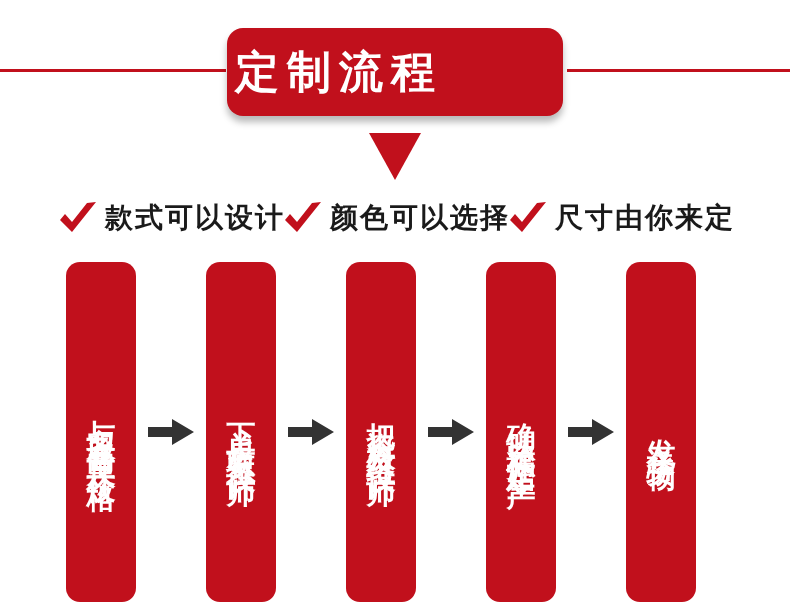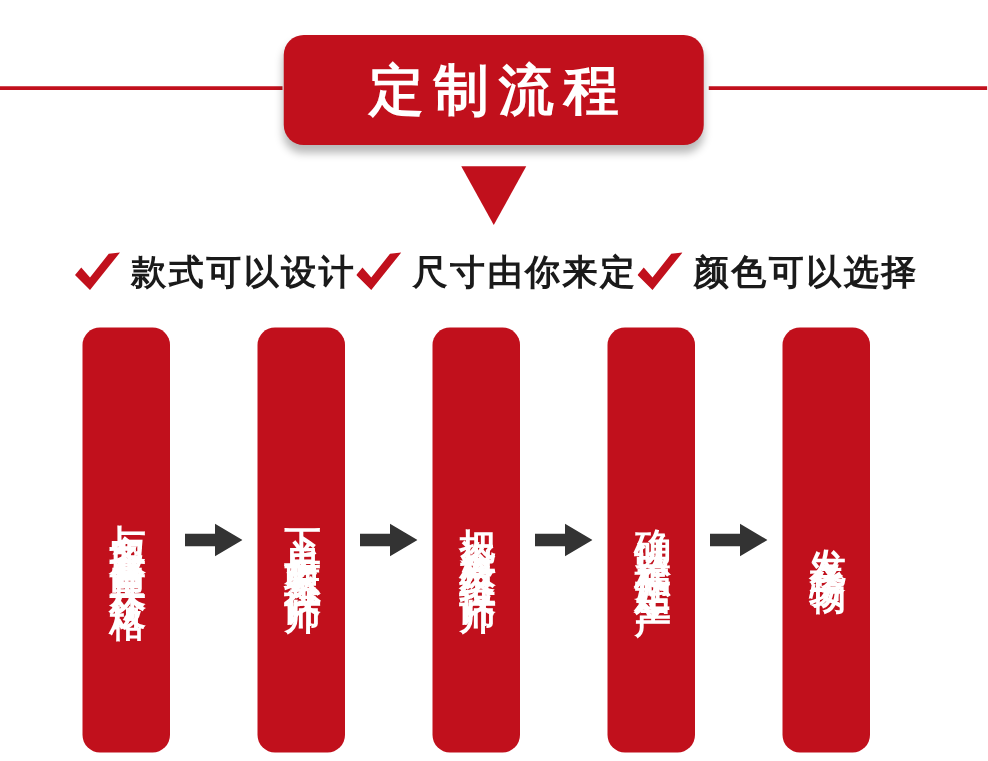--- a/index.html
+++ b/index.html
@@ -30,21 +30,21 @@
     position: absolute;
     left: 50%;
     transform: translateX(-50%);
     top: 0;
     width: 336px;
     height: 88px;
     background: var(--accent);
     border-radius: 16px;
     display: flex;
     align-items: center;
-    justify-content: center;
+    justify-content: flex-start;
     box-shadow: 0 6px 7px rgba(0,0,0,0.28);
   }
   .banner-title {
     color: #ffffff;
     font-size: 44px;
     font-weight: bold;
     letter-spacing: 8px;
     text-indent: 8px; 
     white-space: nowrap;
   }
@@ -150,29 +150,29 @@
           </svg>
       </span>
       <span class="feature-label">款式可以设计</span>
     </div>
     <div class="feature">
       <span class="check">
         <svg viewBox="0 0 36 36">
             <polygon points="0,20 12,32 36,2 27,3 12,22 5,14" fill="currentColor"></polygon>
           </svg>
       </span>
-      <span class="feature-label">尺寸由你来定</span>
+      <span class="feature-label">颜色可以选择</span>
     </div>
     <div class="feature">
       <span class="check">
         <svg viewBox="0 0 36 36">
             <polygon points="0,20 12,32 36,2 27,3 12,22 5,14" fill="currentColor"></polygon>
           </svg>
       </span>
-      <span class="feature-label">颜色可以选择</span>
+      <span class="feature-label">尺寸由你来定</span>
     </div>
   </div>
 
   <div class="steps">
 
     <div class="pillar">
       <span class="pillar-text">与客服商量尺寸价格</span>
     </div>
 
     <span class="arrow">

